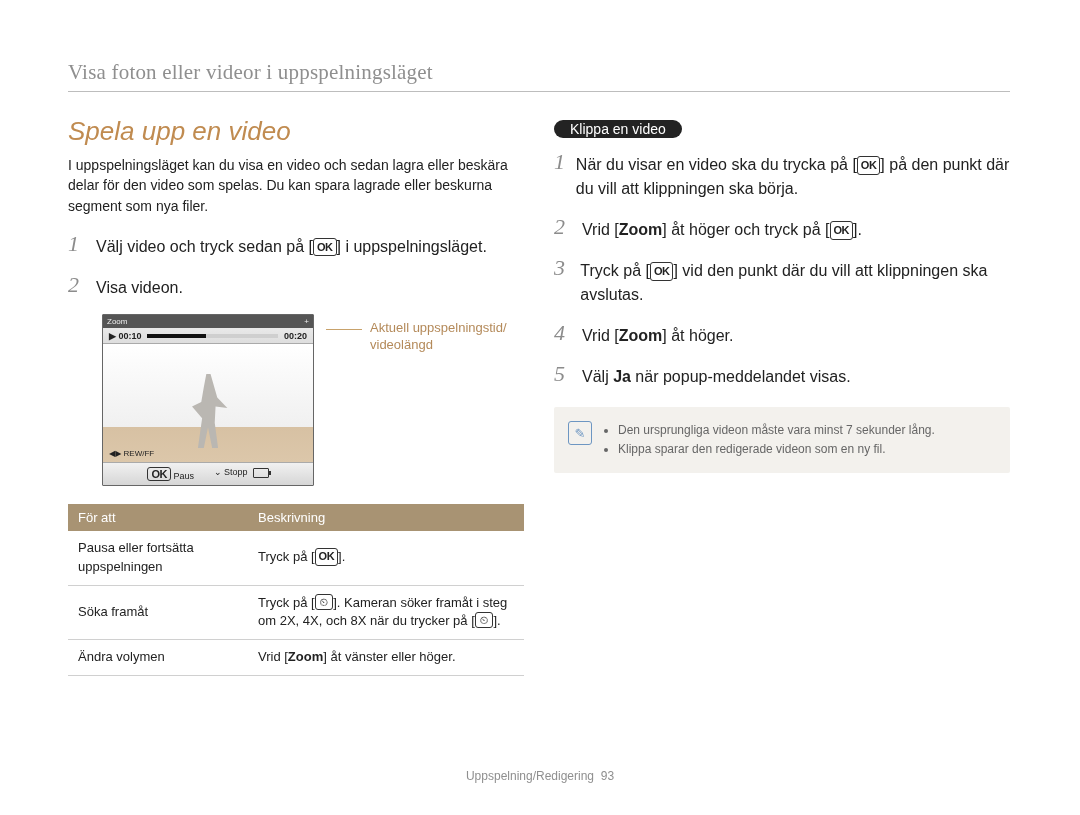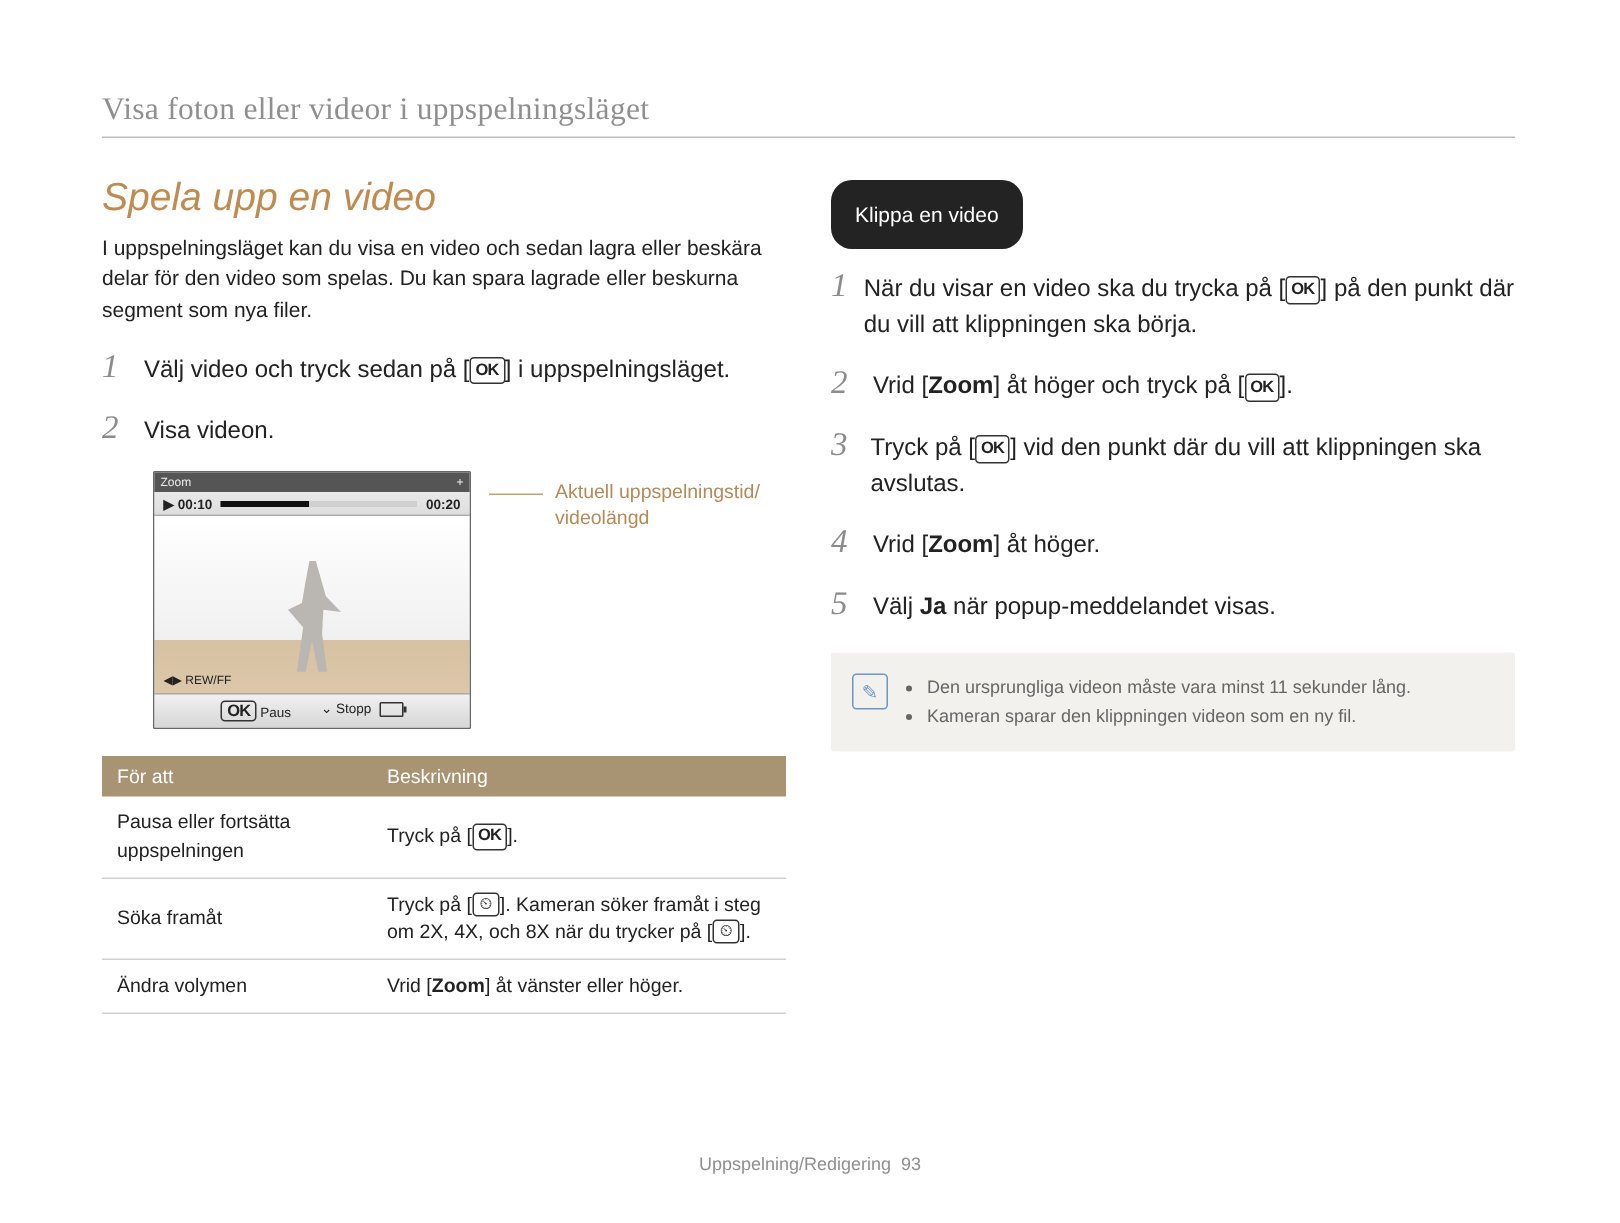--- a/index.html
+++ b/index.html
@@ -215,21 +215,21 @@
     vertical-align:middle;
     line-height:1.45;
   }
   table.controls td:first-child{width:160px;}
 
   .pill{
     display:inline-block;
     background:var(--pill);
     color:#fff;
     border-radius:14px;
-    padding:15px 16px;
+    padding:1px 16px;
     font-size:14px;
     margin:4px 0 12px 0;
   }
 
   .note-box{
     display:flex;
     gap:12px;
     background:#f3f1ed;
     padding:14px 14px;
     margin-top:18px;
@@ -353,22 +353,22 @@
           </li>
           <li>
             <span class="step-num">5</span>
             <span class="step-text">Välj <strong>Ja</strong> när popup-meddelandet visas.</span>
           </li>
         </ol>
 
       <div class="note-box">
         <div class="note-icon">✎</div>
         <ul id="notes-list">
-            <li>Den ursprungliga videon måste vara minst 11 sekunder lång.</li>
-            <li>Kameran sparar den klippningen videon som en ny fil.</li>
+            <li>Den ursprungliga videon måste vara minst 7 sekunder lång.</li>
+            <li>Klippa sparar den redigerade videon som en ny fil.</li>
           </ul>
       </div>
     </div>
 
   </div>
 
   <div class="footer">
     <span>Uppspelning/Redigering</span>&nbsp;
     <span>93</span>
   </div>

